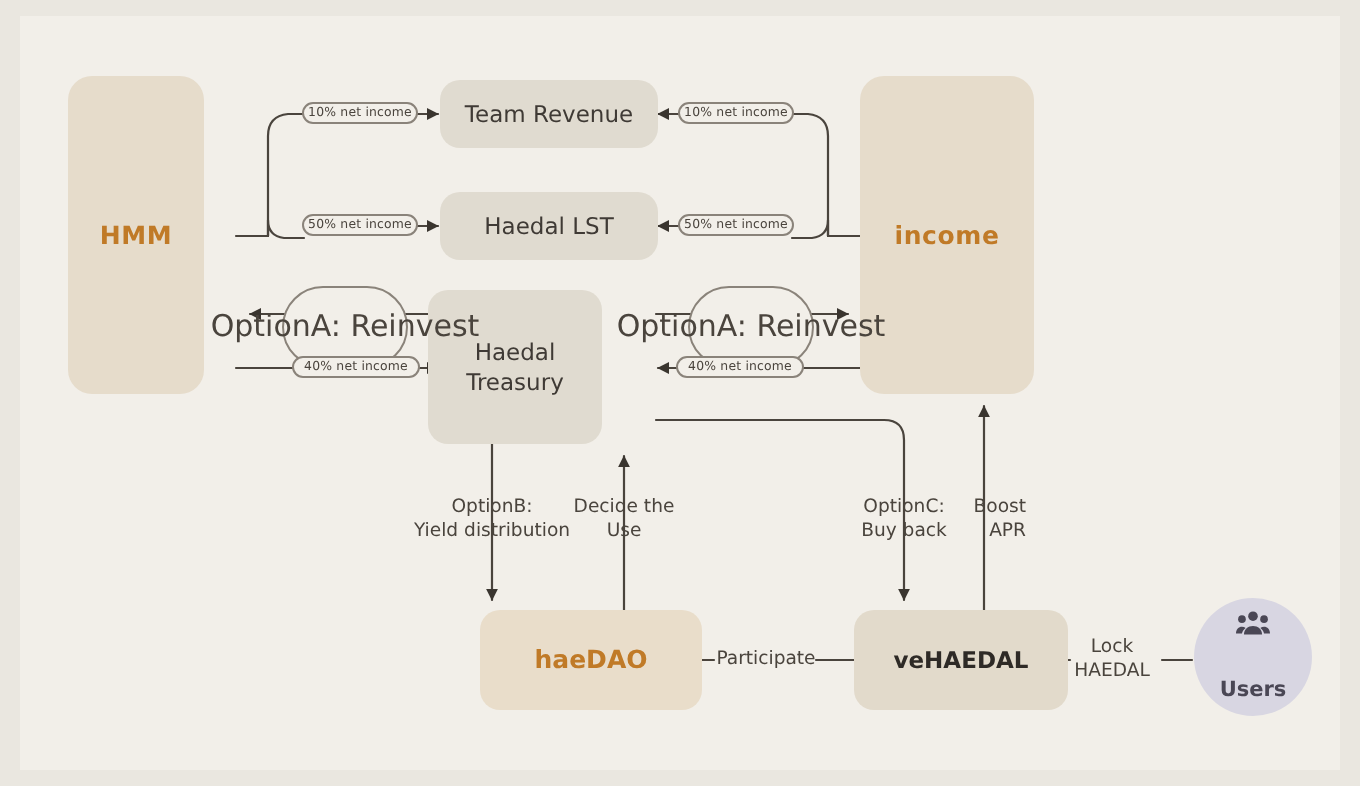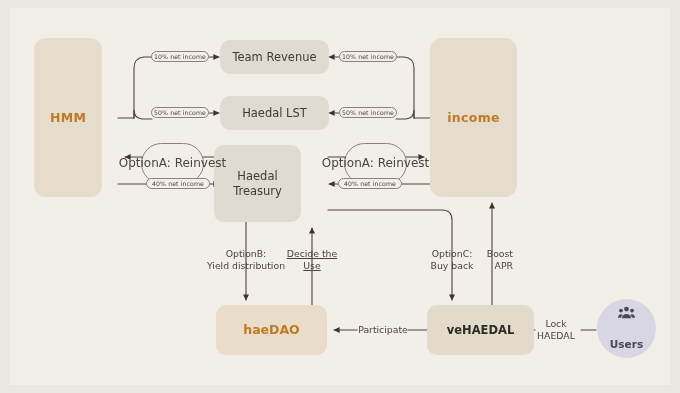--- a/index.html
+++ b/index.html
@@ -28,42 +28,42 @@
   .n-big{
     background:#e6dccb;border-radius:12px;
     color:#c07a27;font-weight:bold;font-size:12.5px;letter-spacing:.3px;
   }
   .n-mid{
     background:#e0dbd0;border-radius:10px;
     color:#3f3a35;font-weight:normal;font-size:11.5px;
   }
   .n-dao{
     background:#e9ddca;border-radius:10px;
-    color:#c07a27;font-weight:bold;font-size:12.5px;
+    color:#c07a27;font-weight:bold;font-size:12.5px;margin-left:24px;
   }
   .n-ve{
     background:#e2dacb;border-radius:10px;
     color:#2e2a26;font-weight:bold;font-size:11.5px;
   }
   .n-users{
     background:#d8d6e2;border-radius:50%;
     flex-direction:column;gap:18px;
     color:#4a4755;font-weight:bold;font-size:10.5px;
   }
   .users-ico{display:block;line-height:1;}
 
   .pill{
     position:absolute;box-sizing:border-box;
     background:#f2efe9;border:1px solid #8a837a;border-radius:999px;
     display:flex;align-items:center;justify-content:center;
     color:#4a443d;text-align:center;white-space:nowrap;
     padding:0 5px;
   }
   .pill-sm{font-size:6.2px;height:11px;letter-spacing:.1px;}
-  .pill-lg{font-size:12px;line-height:1.12;height:41px;}
+  .pill-lg{font-size:15px;line-height:1.12;height:41px;}
 
   .lbl{
     position:absolute;color:#4a443d;font-size:9.3px;line-height:1.25;
     text-align:center;white-space:pre-line;
   }
 </style>
 </head>
 <body>
 
 <div id="stage">
@@ -175,21 +175,21 @@
   <div class="pill pill-lg" style="left:344px;top:143px;width:63px;">OptionA:
 Reinvest</div>
 
   <div class="pill pill-sm" style="left:146px;top:178px;width:64px;">40% net income</div>
 
   <div class="pill pill-sm" style="left:338px;top:178px;width:64px;">40% net income</div>
 
   <div class="lbl" style="left:182px;top:248px;width:128px;">OptionB:
 Yield distribution</div>
 
-  <div class="lbl" style="left:278px;top:248px;width:68px;text-decoration:underline;">Decide the
+  <div class="lbl" style="left:278px;top:248px;width:68px;">Decide the
 Use</div>
 
   <div class="lbl" style="left:420px;top:248px;width:64px;">OptionC:
 Buy back</div>
 
   <div class="lbl" style="left:471px;top:248px;width:42px;text-align:right;">Boost
 APR</div>
 
   <div class="lbl" style="left:355px;top:324px;width:56px;">Participate</div>
 

